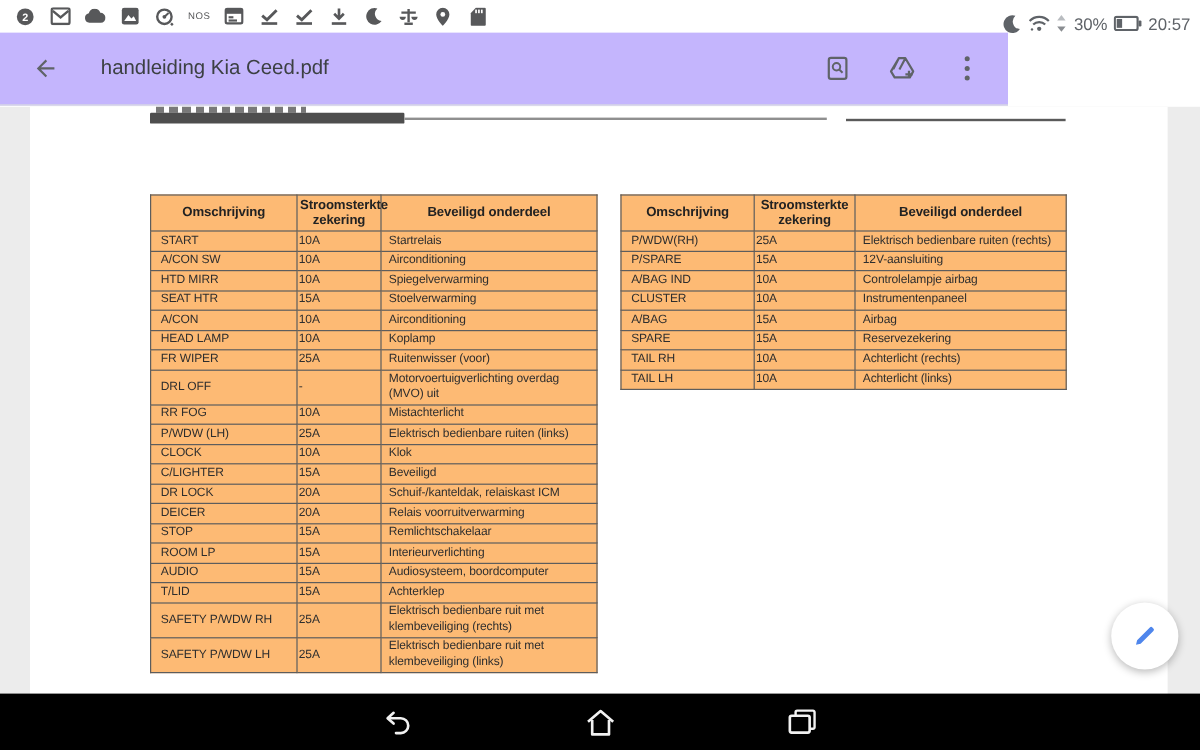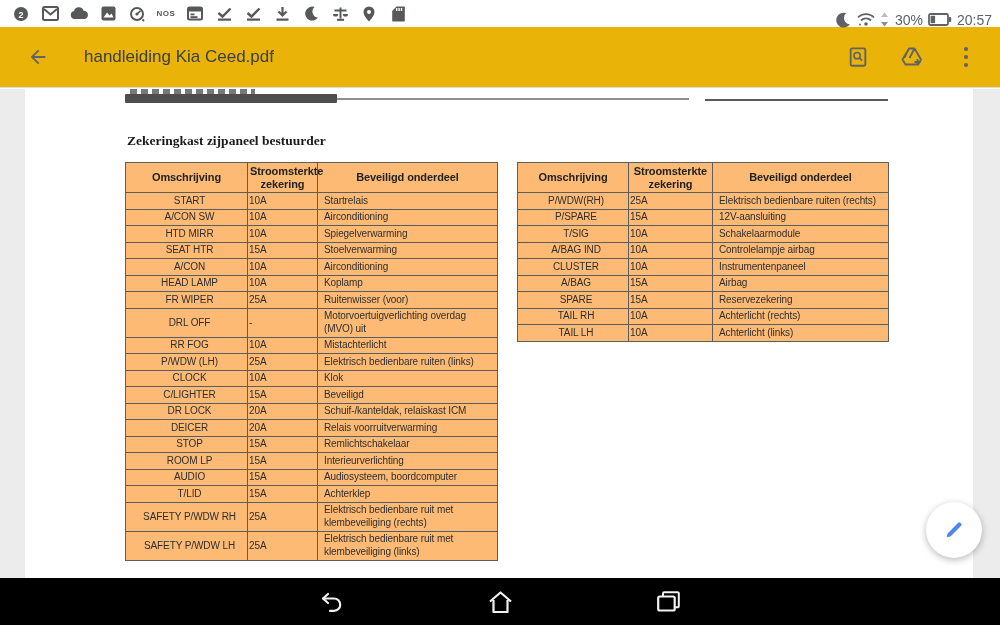--- a/index.html
+++ b/index.html
@@ -13,26 +13,26 @@
   .status-bar {
     position:absolute; top:0; left:0; width:1000px; height:27px;
     background:#ffffff; display:flex; align-items:center; justify-content:space-between;
     padding:0 6px; z-index:30;
   }
   .sb-left { display:flex; align-items:center; gap:11px; padding-left:6px; }
   .sb-left .sb-ic { width:18px; height:18px; display:flex; align-items:center; justify-content:center; }
   .sb-right { display:flex; align-items:center; gap:5px; padding-right:2px;margin-top:12px; }
   .sb-right .sb-ic { width:18px; height:18px; display:flex; align-items:center; justify-content:center; }
   .sb-text { color:#5f6368; font-size:14px; }
-  .nos-txt { font-size:8px; font-weight:bold; color:#57585a; letter-spacing:0.5px; }
+  .nos-txt { font-size:8px; font-weight:normal; color:#57585a; letter-spacing:0.5px; }
 
   
   .app-bar {
-    position:absolute; top:27px; left:0; width:1000px; height:61px;
-    background:#eab308; display:flex; align-items:center; z-index:25;
+    position:absolute; top:27px; left:0; width:840px; height:61px;
+    background:#c4b5fd; display:flex; align-items:center; z-index:25;
     border-bottom:1px solid #dadce0;
   }
   .ab-back { width:48px; height:48px; margin-left:14px; display:flex; align-items:center; justify-content:center; cursor:pointer; }
   .ab-title { margin-left:22px; font-size:17px; color:#3c4043; flex:1; white-space:nowrap; overflow:hidden; }
   .ab-actions { display:flex; align-items:center; gap:14px; margin-right:14px; }
   .ab-actions .ab-ic { width:40px; height:40px; display:flex; align-items:center; justify-content:center; cursor:pointer; }
 
   
   .viewer {
     position:absolute; top:89px; left:0; width:1000px; height:536px;
@@ -67,21 +67,21 @@
     letter-spacing:-0.1px; background:#fdba74;
     border:1.5px solid #3e3e3e;
   }
   table.fuse th, table.fuse td { border:1px solid #5d5d5d; }
   table.fuse th {
     font-size:11px; font-weight:bold; color:#222; text-align:center;
     padding:2px 2px; line-height:1.15;
   }
   table.fuse td { padding:1.5px 2px 1.5px 6px; line-height:1.25; }
   table.fuse td:nth-child(2) { padding:1.5px 1px; }
-  table.fuse td:nth-child(1) { padding-left:8px;text-align:center; }
+  table.fuse td:nth-child(1) { padding-left:8px; }
 
   .tbl-left { left:100px; top:73px; width:372px; }
   .tbl-left th:nth-child(1), .tbl-left td:nth-child(1) { width:122px; }
   .tbl-left th:nth-child(2), .tbl-left td:nth-child(2) { width:70px; }
   .tbl-left th:nth-child(3), .tbl-left td:nth-child(3) { width:180px; }
 
   .tbl-right { left:492px; top:73px; width:371px; }
   .tbl-right th:nth-child(1), .tbl-right td:nth-child(1) { width:111px; }
   .tbl-right th:nth-child(2), .tbl-right td:nth-child(2) { width:84px; }
   .tbl-right th:nth-child(3), .tbl-right td:nth-child(3) { width:176px; }
@@ -257,21 +257,20 @@
   </div>
 </div>
 
 <div class="viewer">
   <div class="pdf-page">
     <div class="art-dashes"></div>
     <div class="art-darkbar"></div>
     <div class="art-line-a"></div>
     <div class="art-line-b"></div>
 
-    <div class="doc-heading">Zekeringkast zijpaneel bestuurder</div>
 
     <table class="fuse tbl-left">
         <thead>
           <tr>
             <th>Omschrijving</th>
             <th>Stroomsterkte zekering</th>
             <th>Beveiligd onderdeel</th>
           </tr>
         </thead>
         <tbody>
@@ -388,25 +387,20 @@
         <tbody>
           <tr>
             <td>P/WDW(RH)</td>
             <td>25A</td>
             <td>Elektrisch bedienbare ruiten (rechts)</td>
           </tr>
           <tr>
             <td>P/SPARE</td>
             <td>15A</td>
             <td>12V-aansluiting</td>
-          </tr>
-          <tr>
-            <td>T/SIG</td>
-            <td>10A</td>
-            <td>Schakelaarmodule</td>
           </tr>
           <tr>
             <td>A/BAG IND</td>
             <td>10A</td>
             <td>Controlelampje airbag</td>
           </tr>
           <tr>
             <td>CLUSTER</td>
             <td>10A</td>
             <td>Instrumentenpaneel</td>

